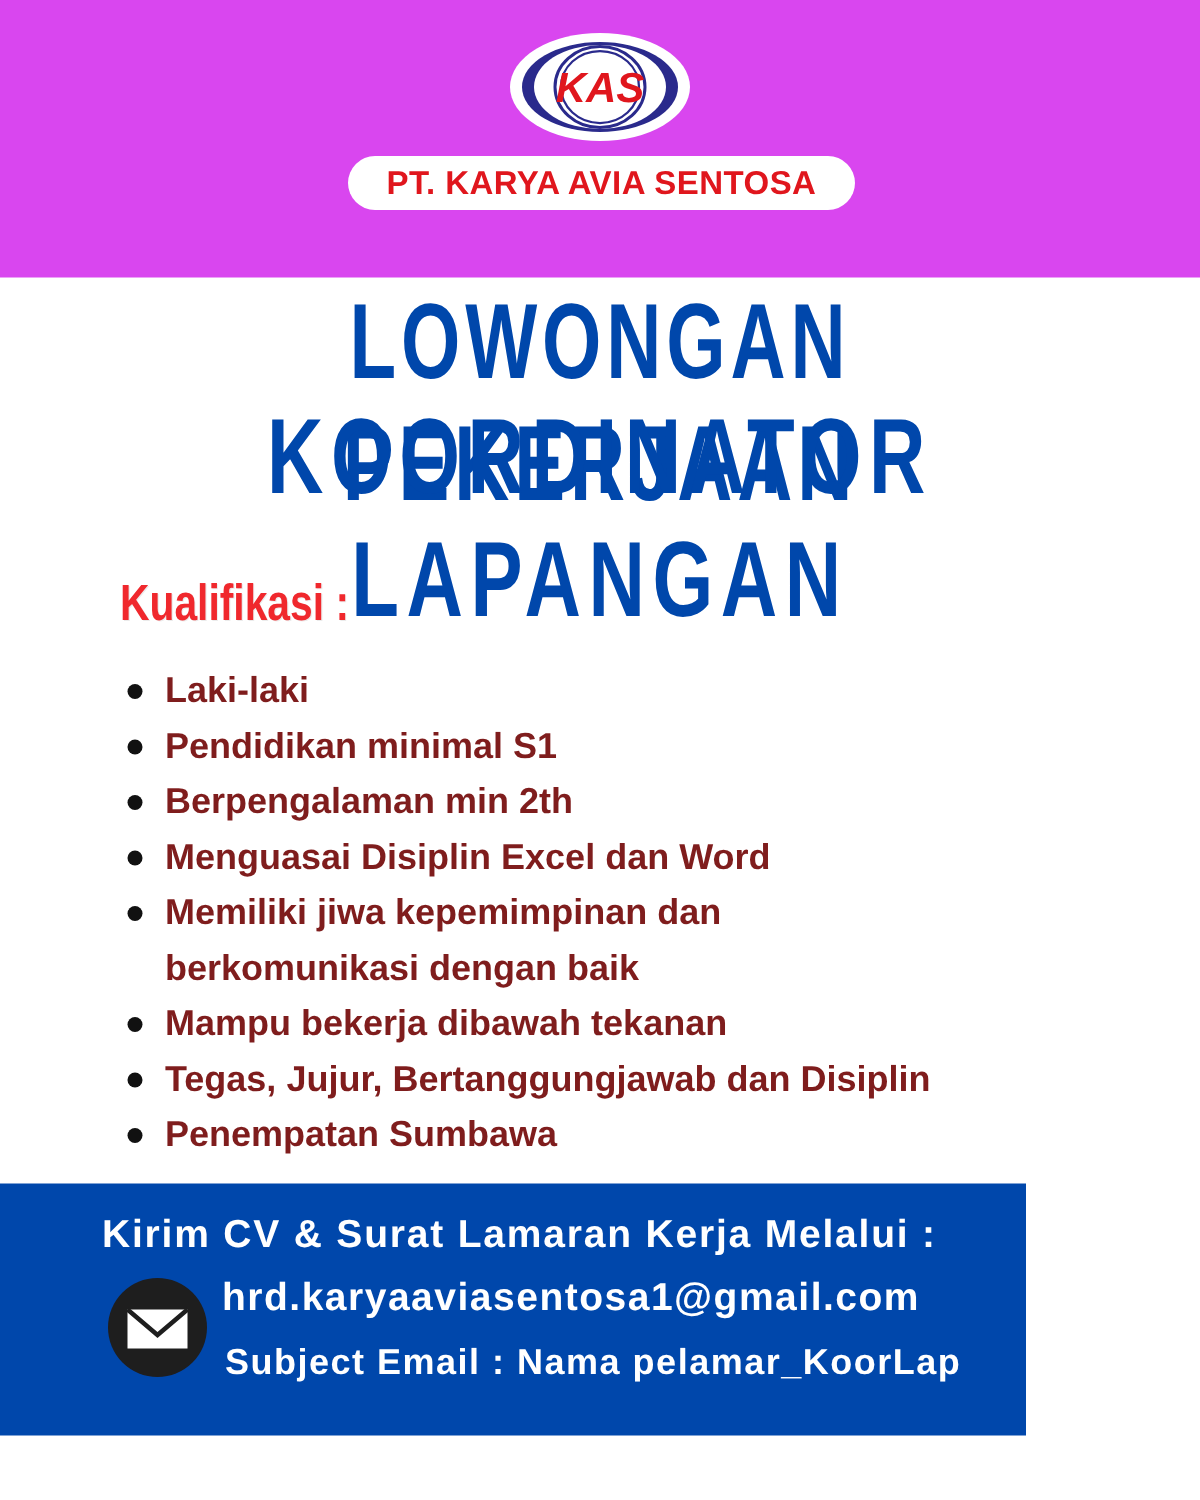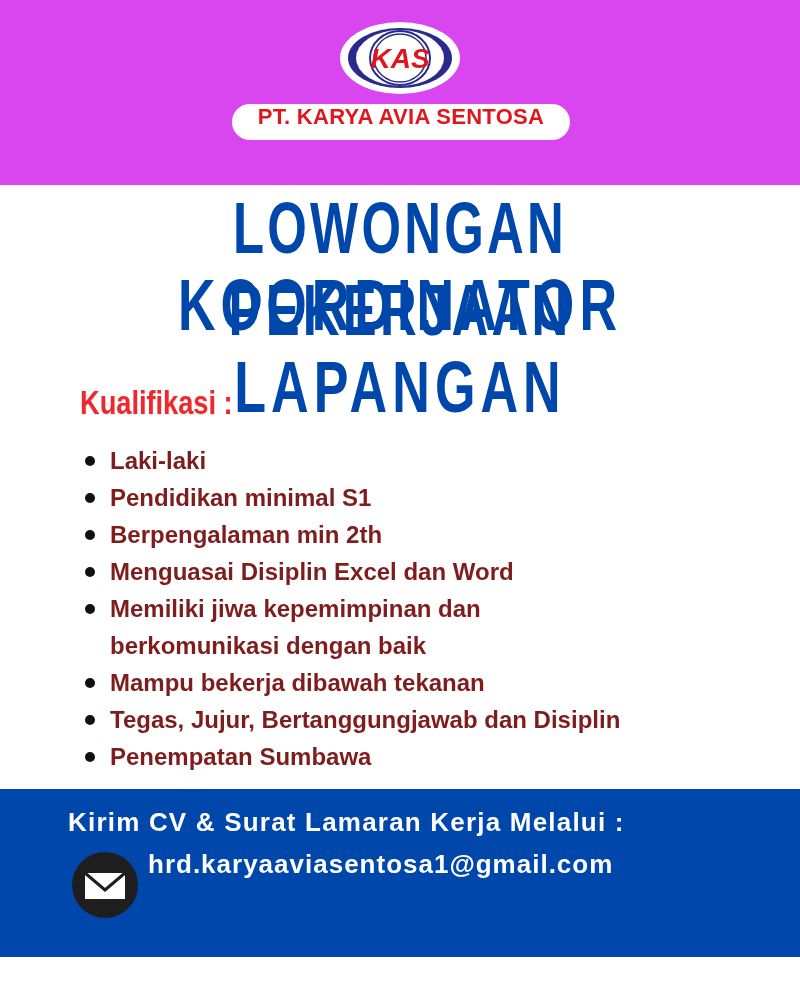--- a/index.html
+++ b/index.html
@@ -12,21 +12,21 @@
   .header {
     position: absolute; left: 0; top: 0; width: 800px; height: 185px;
     background: #d946ef;
   }
   .logo {
     position: absolute; left: 338px; top: 20px; width: 124px; height: 76px;
   }
   .company-pill {
     position: absolute; left: 232px; top: 104px; width: 338px; height: 36px;
     background: #ffffff; border-radius: 18px;
-    display: flex; align-items: flex-start; justify-content: center;
+    display: flex; align-items: center; justify-content: center;
     color: #e0161d; font-weight: bold; font-size: 22px; letter-spacing: 0.3px;
   }
   .title {
     position: absolute; left: 0; width: 800px; text-align: center;
     color: #0047ab; font-weight: bold; font-family: "Liberation Sans Narrow", "Liberation Sans", sans-serif;
     transform-origin: center center;
   }
   .title1 { top: 198px; font-size: 62px; letter-spacing: 4px; transform: scaleX(0.82) scaleY(1.15); }
   .title2 { top: 275px; font-size: 62px; letter-spacing: 6px; transform: scaleX(0.84) scaleY(1.15); }
   .qual-heading {
@@ -41,21 +41,21 @@
   .qual-list li {
     position: relative; padding-left: 28px;
     font-size: 24px; font-weight: bold; color: #7f1d1d; line-height: 37px;
     width: 640px;
   }
   .qual-list li .bullet {
     position: absolute; left: 3px; top: 14px; width: 10px; height: 10px;
     border-radius: 50%; background: #111111;
   }
   .contact {
-    position: absolute; left: 0; top: 789px; width: 800px; height: 168px;
+    position: absolute; left: 0; top: 789px; width: 684px; height: 168px;
     background: #0047ab; color: #ffffff;
   }
   .contact-line1 {
     position: absolute; left: 68px; top: 18px; font-size: 26px; font-weight: bold;
     letter-spacing: 1.2px;
   }
   .contact-email {
     position: absolute; left: 148px; top: 60px; font-size: 26px; font-weight: bold;
     letter-spacing: 1px;
   }
@@ -105,13 +105,14 @@
 
 <div class="contact">
   <div class="contact-line1">Kirim CV &amp; Surat Lamaran Kerja Melalui :</div>
   <div class="mail-icon">
     <svg width="66" height="66" viewBox="0 0 66 66">
       <rect x="13" y="21" width="40" height="26" fill="#ffffff"></rect>
       <polyline points="13,21 33,38 53,21" fill="none" stroke="#1e1e1e" stroke-width="3"></polyline>
     </svg>
   </div>
   <div class="contact-email">hrd.karyaaviasentosa1@gmail.com</div>
+  <div class="contact-subject">Subject Email : Nama pelamar_KoorLap</div>
 </div>
 
 </body></html>

